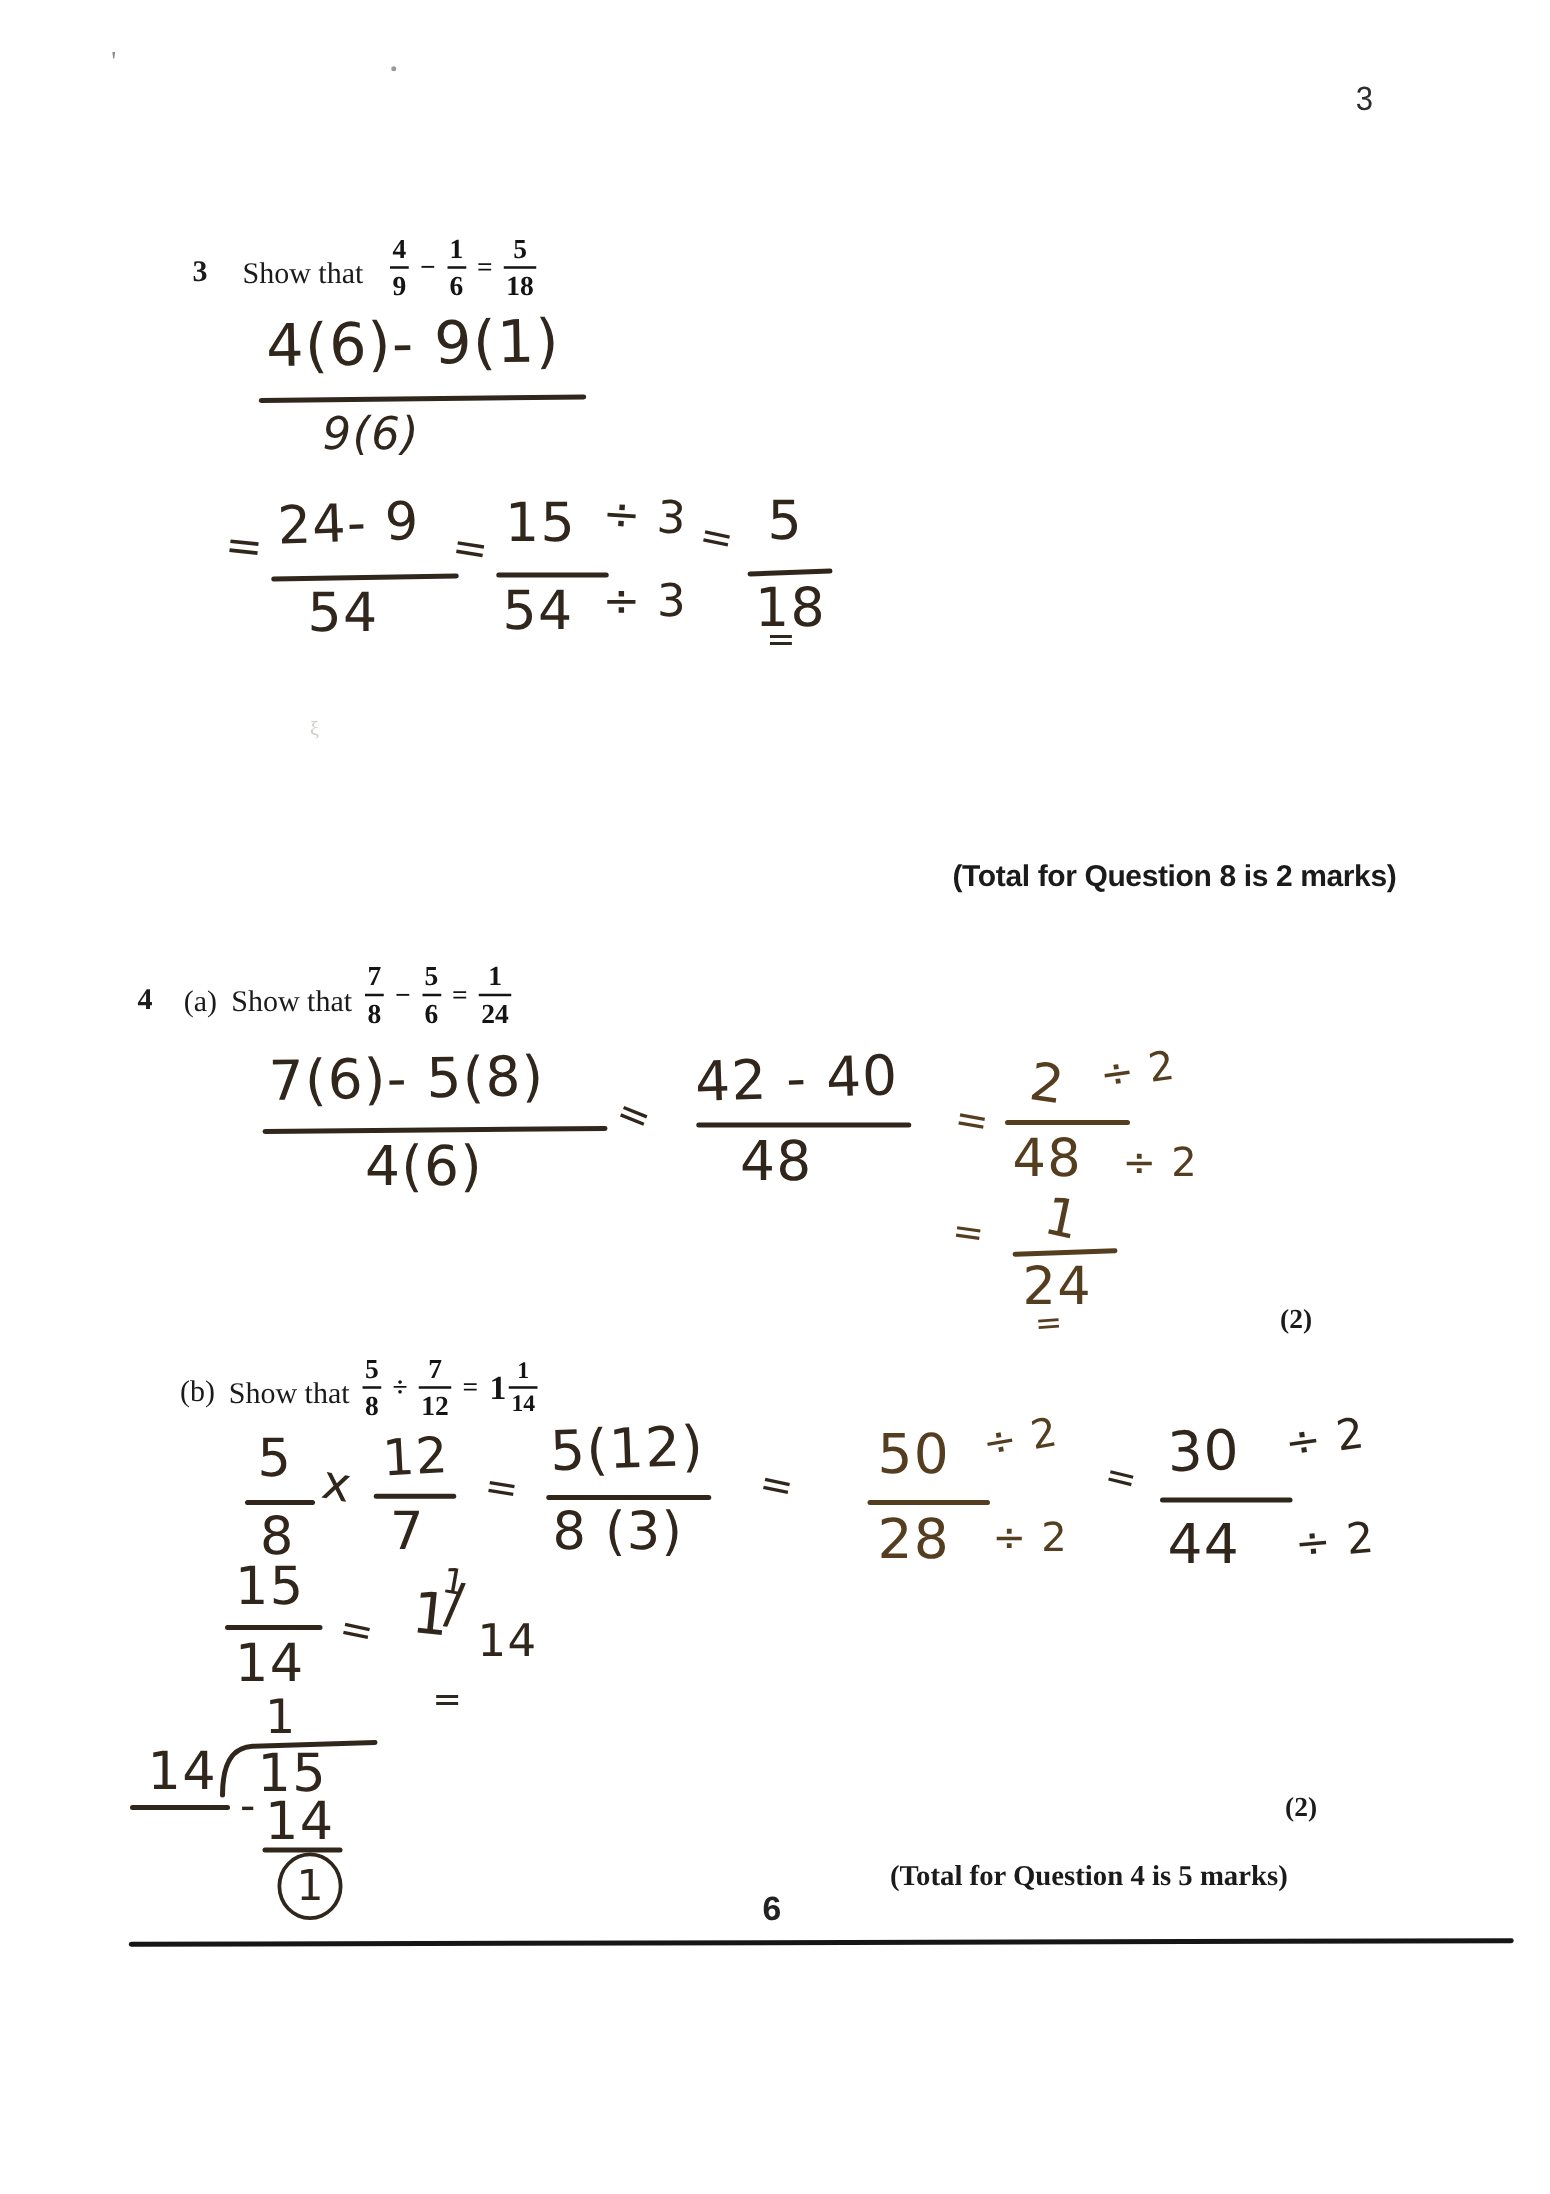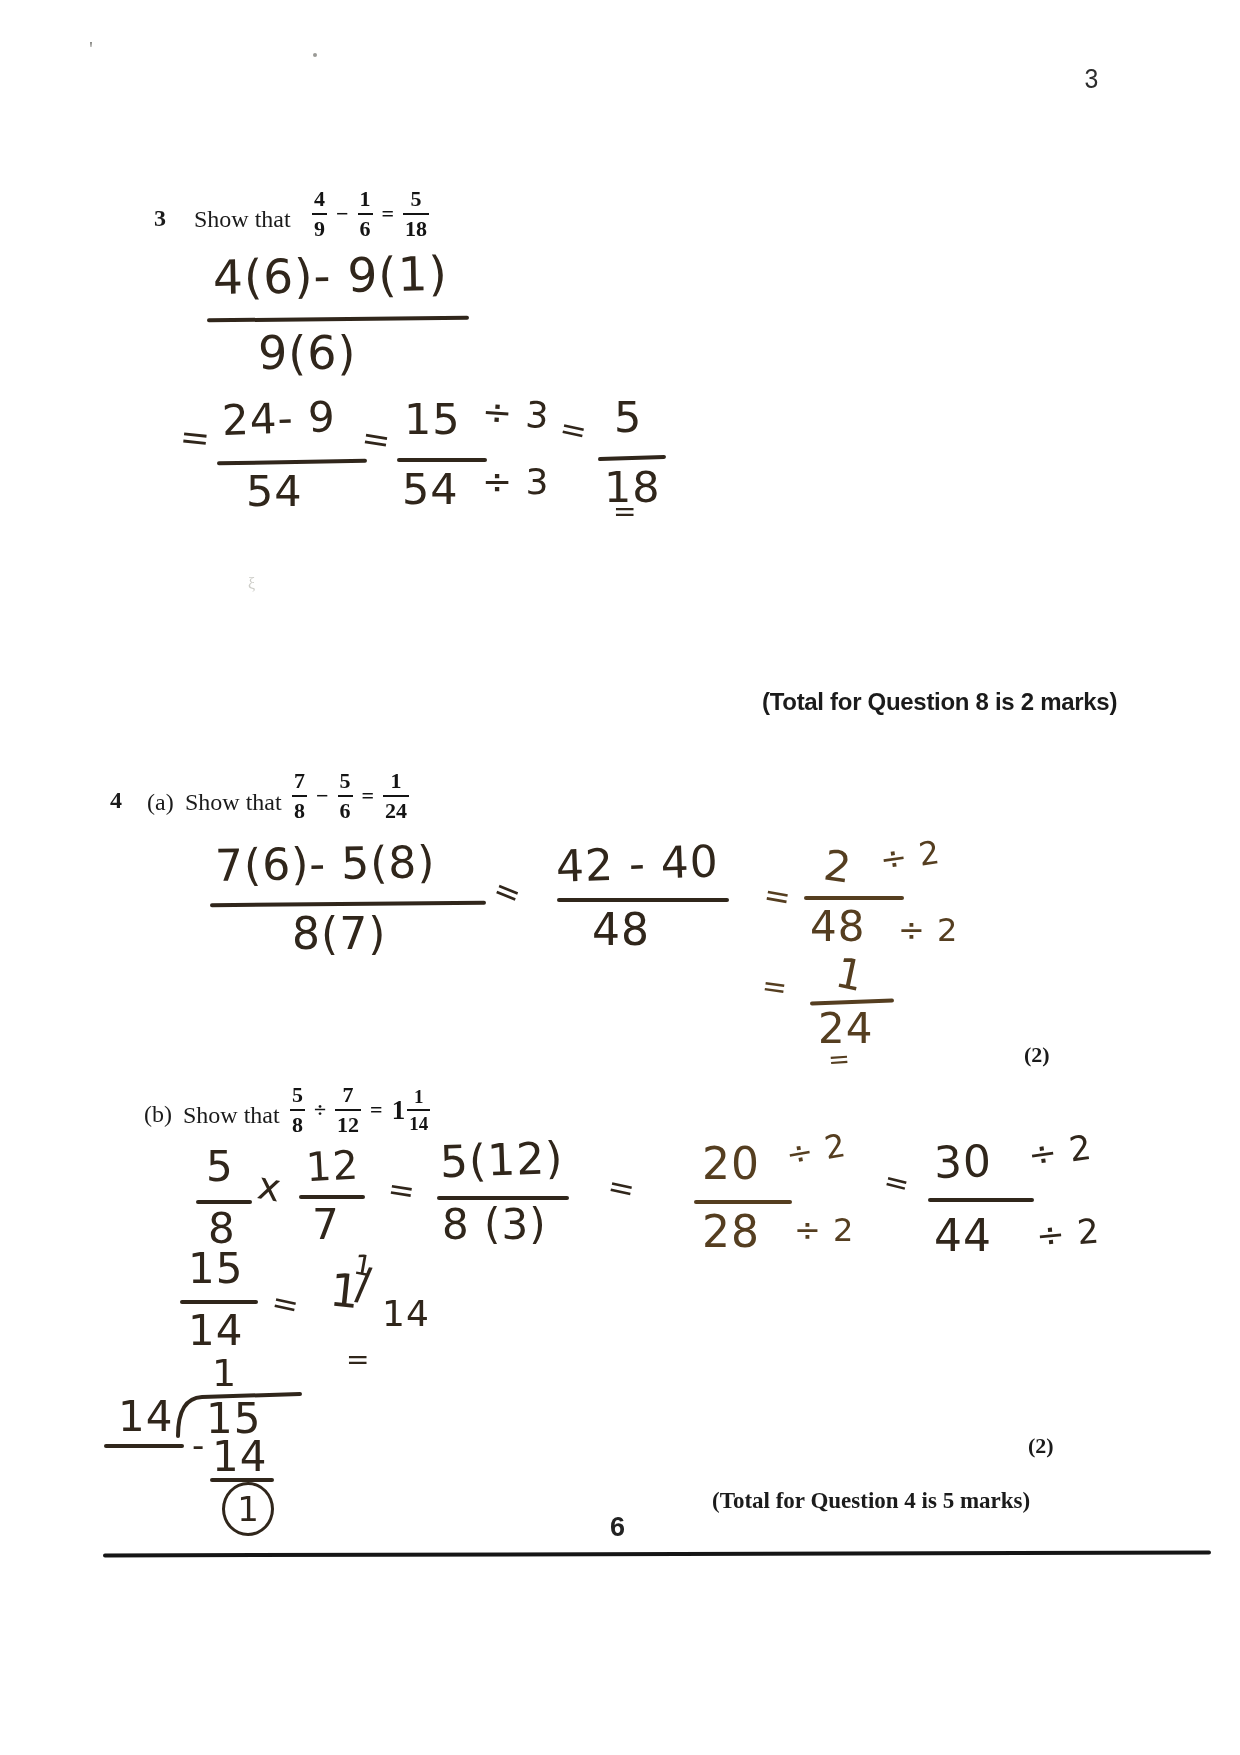--- a/index.html
+++ b/index.html
@@ -52,21 +52,21 @@
     </span>
     <span>=</span>
     <span class="pfrac">
       <span class="pn">5</span>
       <span class="pd">18</span>
     </span>
   </div>
 
   <span class="hw" style="left:213px;top:252px;font-size:47px;transform:rotate(-1deg);">4(6)- 9(1)</span>
   <i class="bar" style="left:207px;top:317px;width:262px;transform:rotate(-.6deg);"></i>
-  <span class="hw" style="left:258px;top:330px;font-size:46px;">9(6)</span>
+  <span class="hw" style="left:258px;top:330px;font-size:36px;font-style:italic;">9(6)</span>
 
   <span class="hw" style="left:180px;top:420px;font-size:36px;transform:rotate(6deg);">=</span>
   <span class="hw" style="left:222px;top:398px;font-size:42px;transform:rotate(-2deg);">24- 9</span>
   <i class="bar" style="left:217px;top:460px;width:150px;transform:rotate(-1deg);"></i>
   <span class="hw" style="left:246px;top:470px;font-size:43px;">54</span>
 
   <span class="hw" style="left:362px;top:422px;font-size:34px;transform:rotate(9deg);">=</span>
   <span class="hw" style="left:404px;top:398px;font-size:43px;">15</span>
   <span class="hw" style="left:482px;top:396px;font-size:36px;transform:rotate(4deg);">÷ 3</span>
   <i class="bar" style="left:397px;top:458px;width:90px;"></i>
@@ -96,21 +96,21 @@
     </span>
     <span>=</span>
     <span class="pfrac">
       <span class="pn">1</span>
       <span class="pd">24</span>
     </span>
   </div>
 
   <span class="hw" style="left:215px;top:842px;font-size:44px;transform:rotate(-1deg);">7(6)- 5(8)</span>
   <i class="bar" style="left:210px;top:902px;width:276px;transform:rotate(-.5deg);"></i>
-  <span class="hw" style="left:292px;top:912px;font-size:44px;">8(7)</span>
+  <span class="hw" style="left:292px;top:912px;font-size:44px;">4(6)</span>
 
   <span class="hw" style="left:494px;top:876px;font-size:32px;transform:rotate(22deg);">=</span>
   <span class="hw" style="left:556px;top:842px;font-size:44px;transform:rotate(-2deg);">42 - 40</span>
   <i class="bar" style="left:557px;top:898px;width:172px;"></i>
   <span class="hw" style="left:592px;top:908px;font-size:44px;">48</span>
 
   <span class="hw brown" style="left:764px;top:880px;font-size:32px;transform:rotate(10deg);">=</span>
   <span class="hw brown" style="left:824px;top:846px;font-size:42px;transform:rotate(8deg);">2</span>
   <span class="hw brown" style="left:880px;top:840px;font-size:32px;transform:rotate(-8deg);">÷ 2</span>
   <i class="bar brown" style="left:804px;top:896px;width:100px;"></i>
@@ -152,21 +152,21 @@
   <span class="hw" style="left:306px;top:1146px;font-size:40px;transform:rotate(-3deg);">12</span>
   <i class="bar" style="left:299px;top:1195px;width:66px;"></i>
   <span class="hw" style="left:312px;top:1204px;font-size:42px;">7</span>
 
   <span class="hw" style="left:388px;top:1174px;font-size:32px;transform:rotate(9deg);">=</span>
   <span class="hw" style="left:440px;top:1138px;font-size:44px;transform:rotate(-2deg);">5(12)</span>
   <i class="bar" style="left:437px;top:1196px;width:132px;"></i>
   <span class="hw" style="left:442px;top:1204px;font-size:42px;">8 (3)</span>
 
   <span class="hw" style="left:608px;top:1172px;font-size:32px;transform:rotate(12deg);">=</span>
-  <span class="hw brown" style="left:702px;top:1142px;font-size:44px;">20</span>
+  <span class="hw brown" style="left:702px;top:1142px;font-size:44px;">50</span>
   <span class="hw brown" style="left:786px;top:1134px;font-size:32px;transform:rotate(-10deg);">÷ 2</span>
   <i class="bar brown" style="left:694px;top:1200px;width:98px;"></i>
   <span class="hw brown" style="left:702px;top:1210px;font-size:44px;">28</span>
   <span class="hw brown" style="left:794px;top:1214px;font-size:32px;">÷ 2</span>
 
   <span class="hw" style="left:884px;top:1168px;font-size:30px;transform:rotate(14deg);">=</span>
   <span class="hw" style="left:934px;top:1140px;font-size:44px;transform:rotate(-2deg);">30</span>
   <span class="hw" style="left:1028px;top:1134px;font-size:34px;transform:rotate(-8deg);">÷ 2</span>
   <i class="bar" style="left:928px;top:1198px;width:106px;"></i>
   <span class="hw" style="left:934px;top:1214px;font-size:44px;">44</span>

